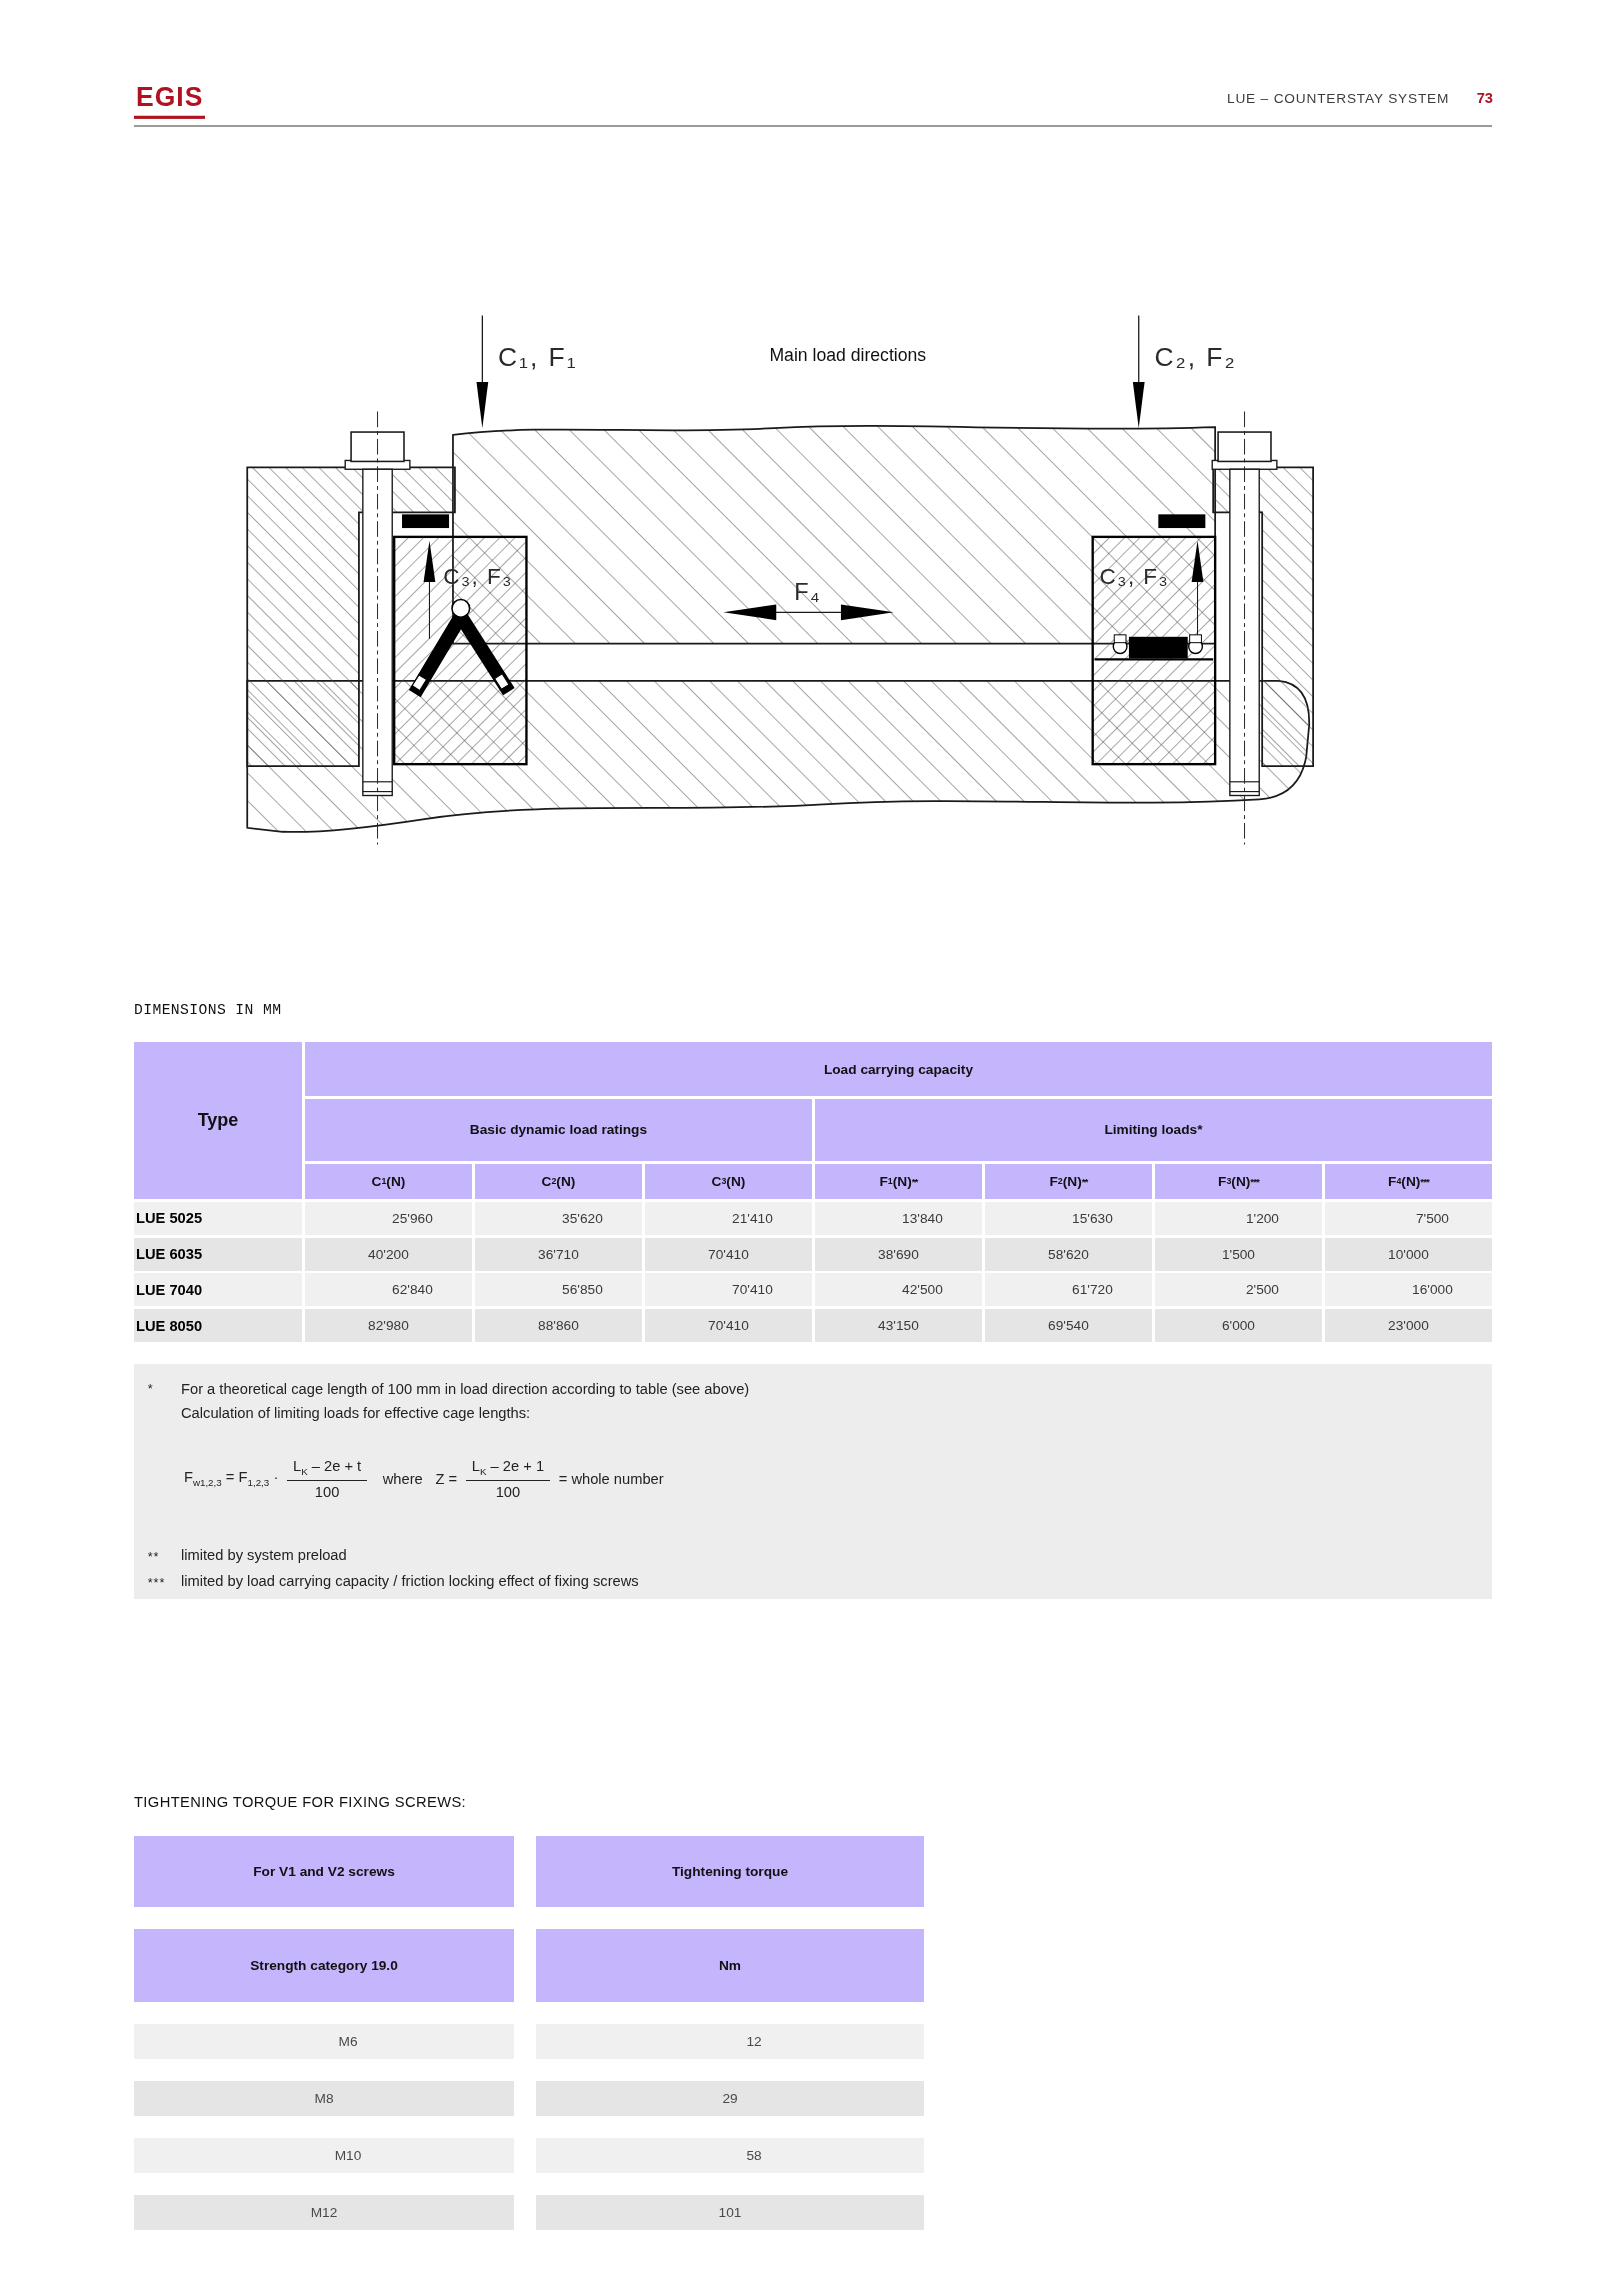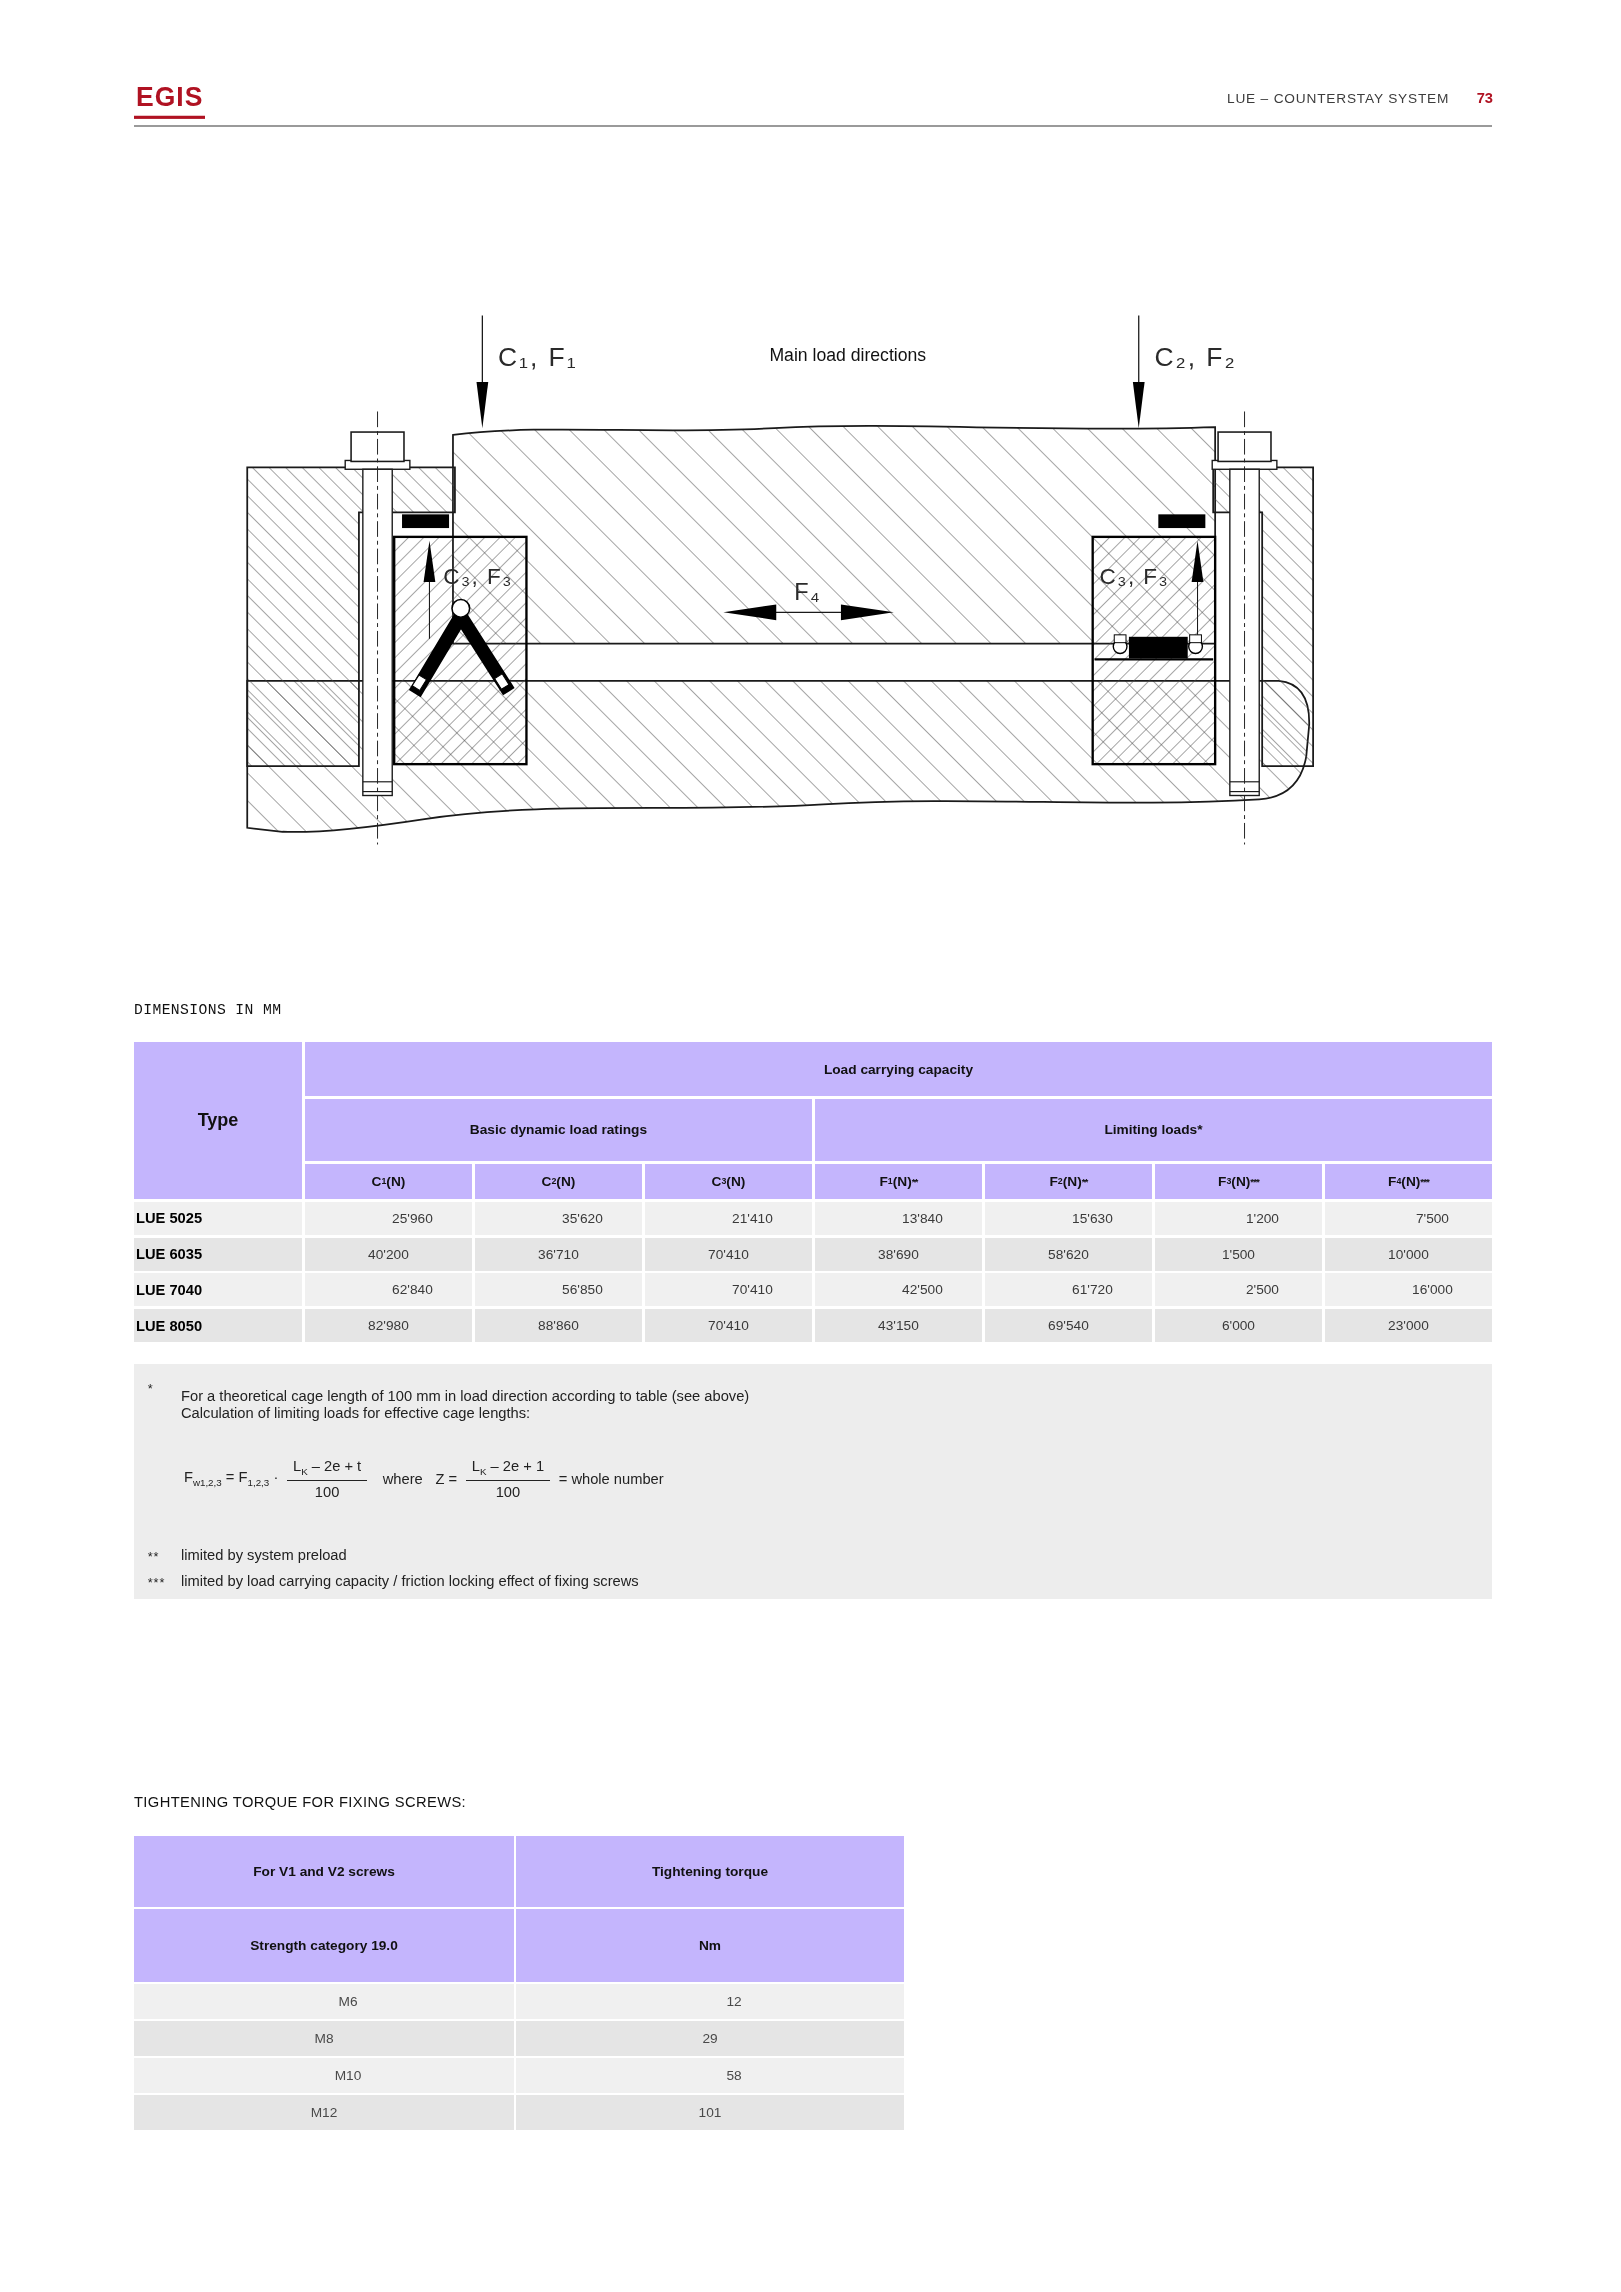--- a/index.html
+++ b/index.html
@@ -65,21 +65,21 @@
   .formula sub{font-size:9.8px;vertical-align:-3.9px;}
   .frac{display:inline-flex;flex-direction:column;align-items:center;margin:0 5.9px;}
   .frac .num{border-bottom:1.6px solid #222;padding:0 5.9px 2.9px 5.9px;}
   .frac .den{padding-top:2.9px;}
   .wherebit{margin:0 9.8px;}
   
   .ttable{
     position:absolute;left:134px;top:1836px;width:756px;
     display:grid;grid-template-columns:380px 388px;
     grid-template-rows:71px 73px repeat(4,35px);
-    gap:2px;
+    gap:22px;
   }
   .ttable .hd{font-size:13.7px;}
   .ttable .vcell{color:#4a4a4a;}
 </style>
 </head>
 <body>
 
 <div class="logo">EGIS</div>
 <div class="header-right">
   <span class="header-section">LUE – COUNTERSTAY SYSTEM</span>
@@ -257,21 +257,21 @@
   <div class="cell vcell row-dark">88'860</div>
   <div class="cell vcell row-dark">70'410</div>
   <div class="cell vcell row-dark">43'150</div>
   <div class="cell vcell row-dark">69'540</div>
   <div class="cell vcell row-dark">6'000</div>
   <div class="cell vcell row-dark">23'000</div>
 </div>
 
 <div class="notebox">
   <span class="note-marker" style="top:17.6px">*</span>
-  <span class="note-line" style="top:24px">For a theoretical cage length of 100 mm in load direction according to table (see above)</span>
+  <span class="note-line" style="top:17px">For a theoretical cage length of 100 mm in load direction according to table (see above)</span>
   <span class="note-line" style="top:41px">Calculation of limiting loads for effective cage lengths:</span>
 
   <div class="formula">
     <span class="txt"><span>F</span><sub>w1,2,3</sub>
       <span>= F</span><sub>1,2,3</sub>
       <span>·</span></span>
     <span class="frac">
       <span class="num"><span>L</span><sub>K</sub><span> – 2e + t</span></span>
       <span class="den">100</span>
     </span>

